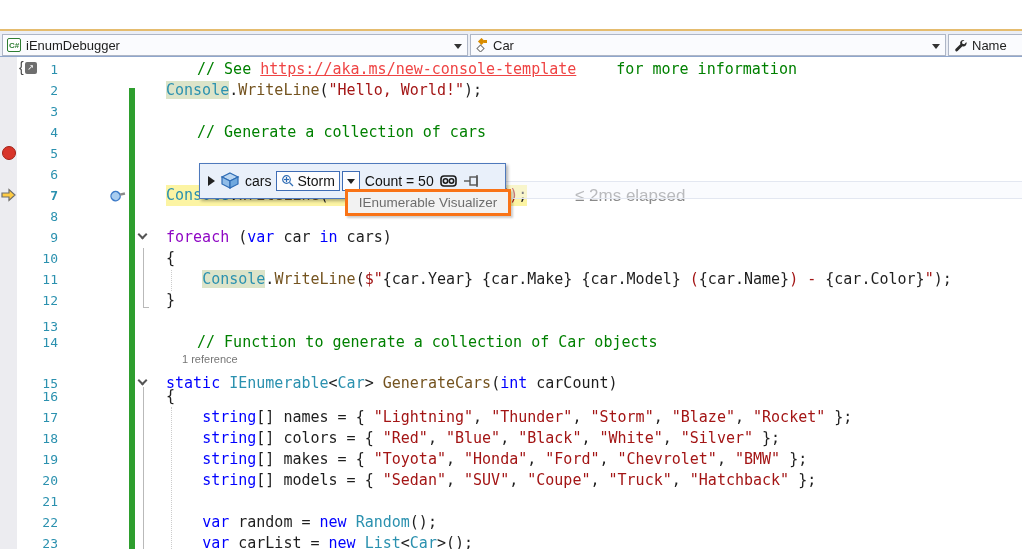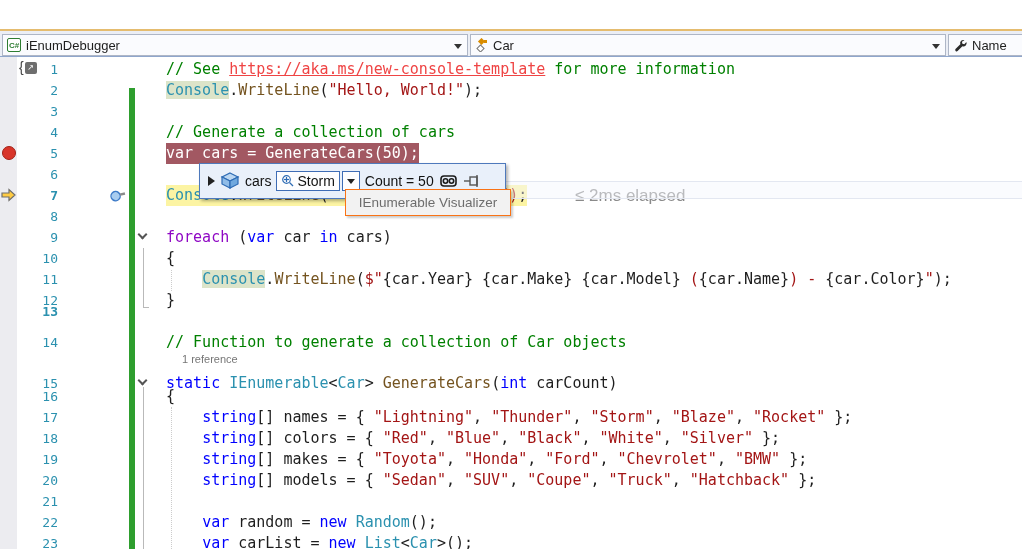--- a/index.html
+++ b/index.html
@@ -32,41 +32,41 @@
   
   #editor{position:absolute;left:0;top:57px;width:1022px;height:492px;background:var(--editor-bg);overflow:hidden;}
   #bpmargin{position:absolute;left:0;top:0;width:17px;height:492px;background:var(--gutter-bg);}
   #changebar{position:absolute;left:129px;top:31px;width:6px;height:461px;background:var(--changebar);}
   .row{position:absolute;left:0;right:0;height:21px;}
   .num{position:absolute;left:24px;width:34px;text-align:right;font-family:"DejaVu Sans Mono",monospace;font-size:13px;line-height:21px;color:var(--lineno);}
   .num.cur{font-weight:bold;}
   .code{position:absolute;left:166px;top:0;font-family:"DejaVu Sans Mono",monospace;font-size:15px;line-height:21px;white-space:pre;color:var(--pl);}
   .code.hl-bp{background:var(--bp-line);color:#FFFFFF;}
   .code.hl-cur{background:var(--cur-line);}
-  .tk-com{color:var(--com);} .tk-kw{color:var(--kw);} .tk-ctrl{color:var(--ctrl);}
+  .tk-com{color:var(--com);margin-left:31px;} .tk-kw{color:var(--kw);} .tk-ctrl{color:var(--ctrl);}
   .tk-type{color:var(--type);} .tk-str{color:var(--str);} .tk-m{color:var(--m);} .tk-pl{color:var(--pl);}
   .tk-wht{color:#FFFFFF;} .tk-link{color:#ef4444;text-decoration:underline;}
   .tk-hlref{background:var(--hlref);}
   .lensrow{position:absolute;left:166px;font-size:11px;color:#767676;line-height:12px;margin-left:16px;}
   .bp-dot{position:absolute;left:2px;top:3px;width:14px;height:14px;border-radius:50%;background:var(--bp-red);border:1px solid #A32015;}
   .fold{position:absolute;left:137px;top:4px;width:11px;height:11px;}
   .fold i{display:block;width:7px;height:7px;border-right:2px solid #555;border-bottom:2px solid #555;transform:rotate(45deg);margin:0 auto;}
   .oline{position:absolute;width:1px;background:#B9B9B9;left:143px;}
   .otick{position:absolute;height:1px;width:6px;background:#B9B9B9;left:143px;}
   .iguide{position:absolute;width:0;border-left:1px dotted #CCCCCC;left:171px;}
   #perftip{position:absolute;left:575px;font-size:17px;color:#8A8A8A;line-height:21px;}
 
   
   #pinband{position:absolute;left:505px;right:0;top:124px;height:18px;border-top:1px solid #E3E7F1;border-bottom:1px solid #E3E7F1;background:rgba(245,247,252,0.45);}
   #datatip{position:absolute;left:199px;top:106px;width:307px;height:36px;background:var(--tip-bg);border:1px solid var(--tip-border);display:flex;align-items:center;gap:5px;padding:0 6px 0 8px;font-size:14px;color:#111;box-shadow:2px 2px 3px rgba(0,0,0,.3);z-index:5;}
   #datatip .exp{width:0;height:0;border-top:5px solid transparent;border-bottom:5px solid transparent;border-left:7px solid #222;}
   .btn-view{display:flex;align-items:center;gap:2px;background:#FDFDFE;border:1px solid #3E6CB5;height:20px;padding:0 4px;font-size:14px;color:#111;cursor:pointer;}
   .btn-dd{display:flex;align-items:center;justify-content:center;background:#FDFDFE;border:1px solid #3E6CB5;height:20px;width:18px;cursor:pointer;margin-left:-3px;}
   .btn-dd b{width:0;height:0;border-left:4px solid transparent;border-right:4px solid transparent;border-top:5px solid #222;}
-  #tooltip{position:absolute;left:345px;top:132px;width:166px;height:27px;background:#F2F2F2;border:1px solid #f97316;color:#6D6D6D;font-size:13.5px;display:flex;align-items:center;justify-content:center;box-shadow:2px 2px 2px rgba(0,0,0,.2);z-index:6;}
+  #tooltip{position:absolute;left:345px;top:132px;width:166px;height:27px;background:#F2F2F2;border:3px solid #f97316;color:#6D6D6D;font-size:13.5px;display:flex;align-items:center;justify-content:center;box-shadow:2px 2px 2px rgba(0,0,0,.2);z-index:6;}
 
   #hdricon{position:absolute;left:19px;top:2px;width:40px;height:18px;font-size:14px;color:#444;}
   #hdricon .box{display:inline-block;width:12px;height:12px;background:#6E6E6E;color:#fff;font-size:8px;line-height:12px;text-align:center;border-radius:2px;vertical-align:middle;margin-left:1px;}
   .arrowglyph{position:absolute;left:1px;top:3px;}
   .visglyph{position:absolute;left:108px;top:2px;}
 </style>
 </head>
 <body>
 
 <div id="stage">
@@ -123,21 +123,20 @@
           <span class="num">3</span>
           <span class="code"></span>
         </div>
         <div class="row" style="top: 65px;">
           <span class="num">4</span>
           <span class="code"><span class="tk-com">// Generate a collection of cars</span></span>
         </div>
         <div class="row" style="top: 86px;">
           <div class="bp-dot"></div>
           <span class="num">5</span>
-          <span class="code hl-bp"><span class="tk-wht">var cars = GenerateCars(50);</span></span>
         </div>
         <div class="row" style="top: 107px;">
           <span class="num">6</span>
           <span class="code"></span>
         </div>
         <div class="row" style="top: 128px;">
           <span class="arrowglyph"><svg width="15" height="14" viewBox="0 0 15 14">
               <path d="M1 5 h7 V1.5 L14 7 L8 12.5 V9 H1 Z" fill="#FFCB42" stroke="#6E6E6E" stroke-width="1.2"></path>
             </svg></span>
           <span class="num cur">7</span>
@@ -166,21 +165,21 @@
           <span class="code"><span class="tk-pl">{</span></span>
         </div>
         <div class="row" style="top: 212px;">
           <span class="num">11</span>
           <span class="code"><span class="tk-pl">    </span><span class="tk-type tk-hlref">Console</span><span class="tk-pl">.</span><span class="tk-m">WriteLine</span><span class="tk-pl">(</span><span class="tk-str">$"</span><span class="tk-pl">{car.Year}</span><span class="tk-str"> </span><span class="tk-pl">{car.Make}</span><span class="tk-str"> </span><span class="tk-pl">{car.Model}</span><span class="tk-str"> (</span><span class="tk-pl">{car.Name}</span><span class="tk-str">) - </span><span class="tk-pl">{car.Color}</span><span class="tk-str">"</span><span class="tk-pl">);</span></span>
         </div>
         <div class="row" style="top: 233px;">
           <span class="num">12</span>
           <span class="code"><span class="tk-pl">}</span></span>
         </div>
-        <div class="row" style="top: 244px; font-weight: bold;">
+        <div class="row" style="top: 259px;">
           <span class="num">13</span>
           <span class="code"></span>
         </div>
         <div class="row" style="top: 275px;">
           <span class="num">14</span>
           <span class="code"><span class="tk-com">// Function to generate a collection of Car objects</span></span>
         </div>
         <div class="lensrow" style="top: 296px;">1 reference</div>
         <div class="row" style="top: 316px;">
           <span class="num">15</span>

